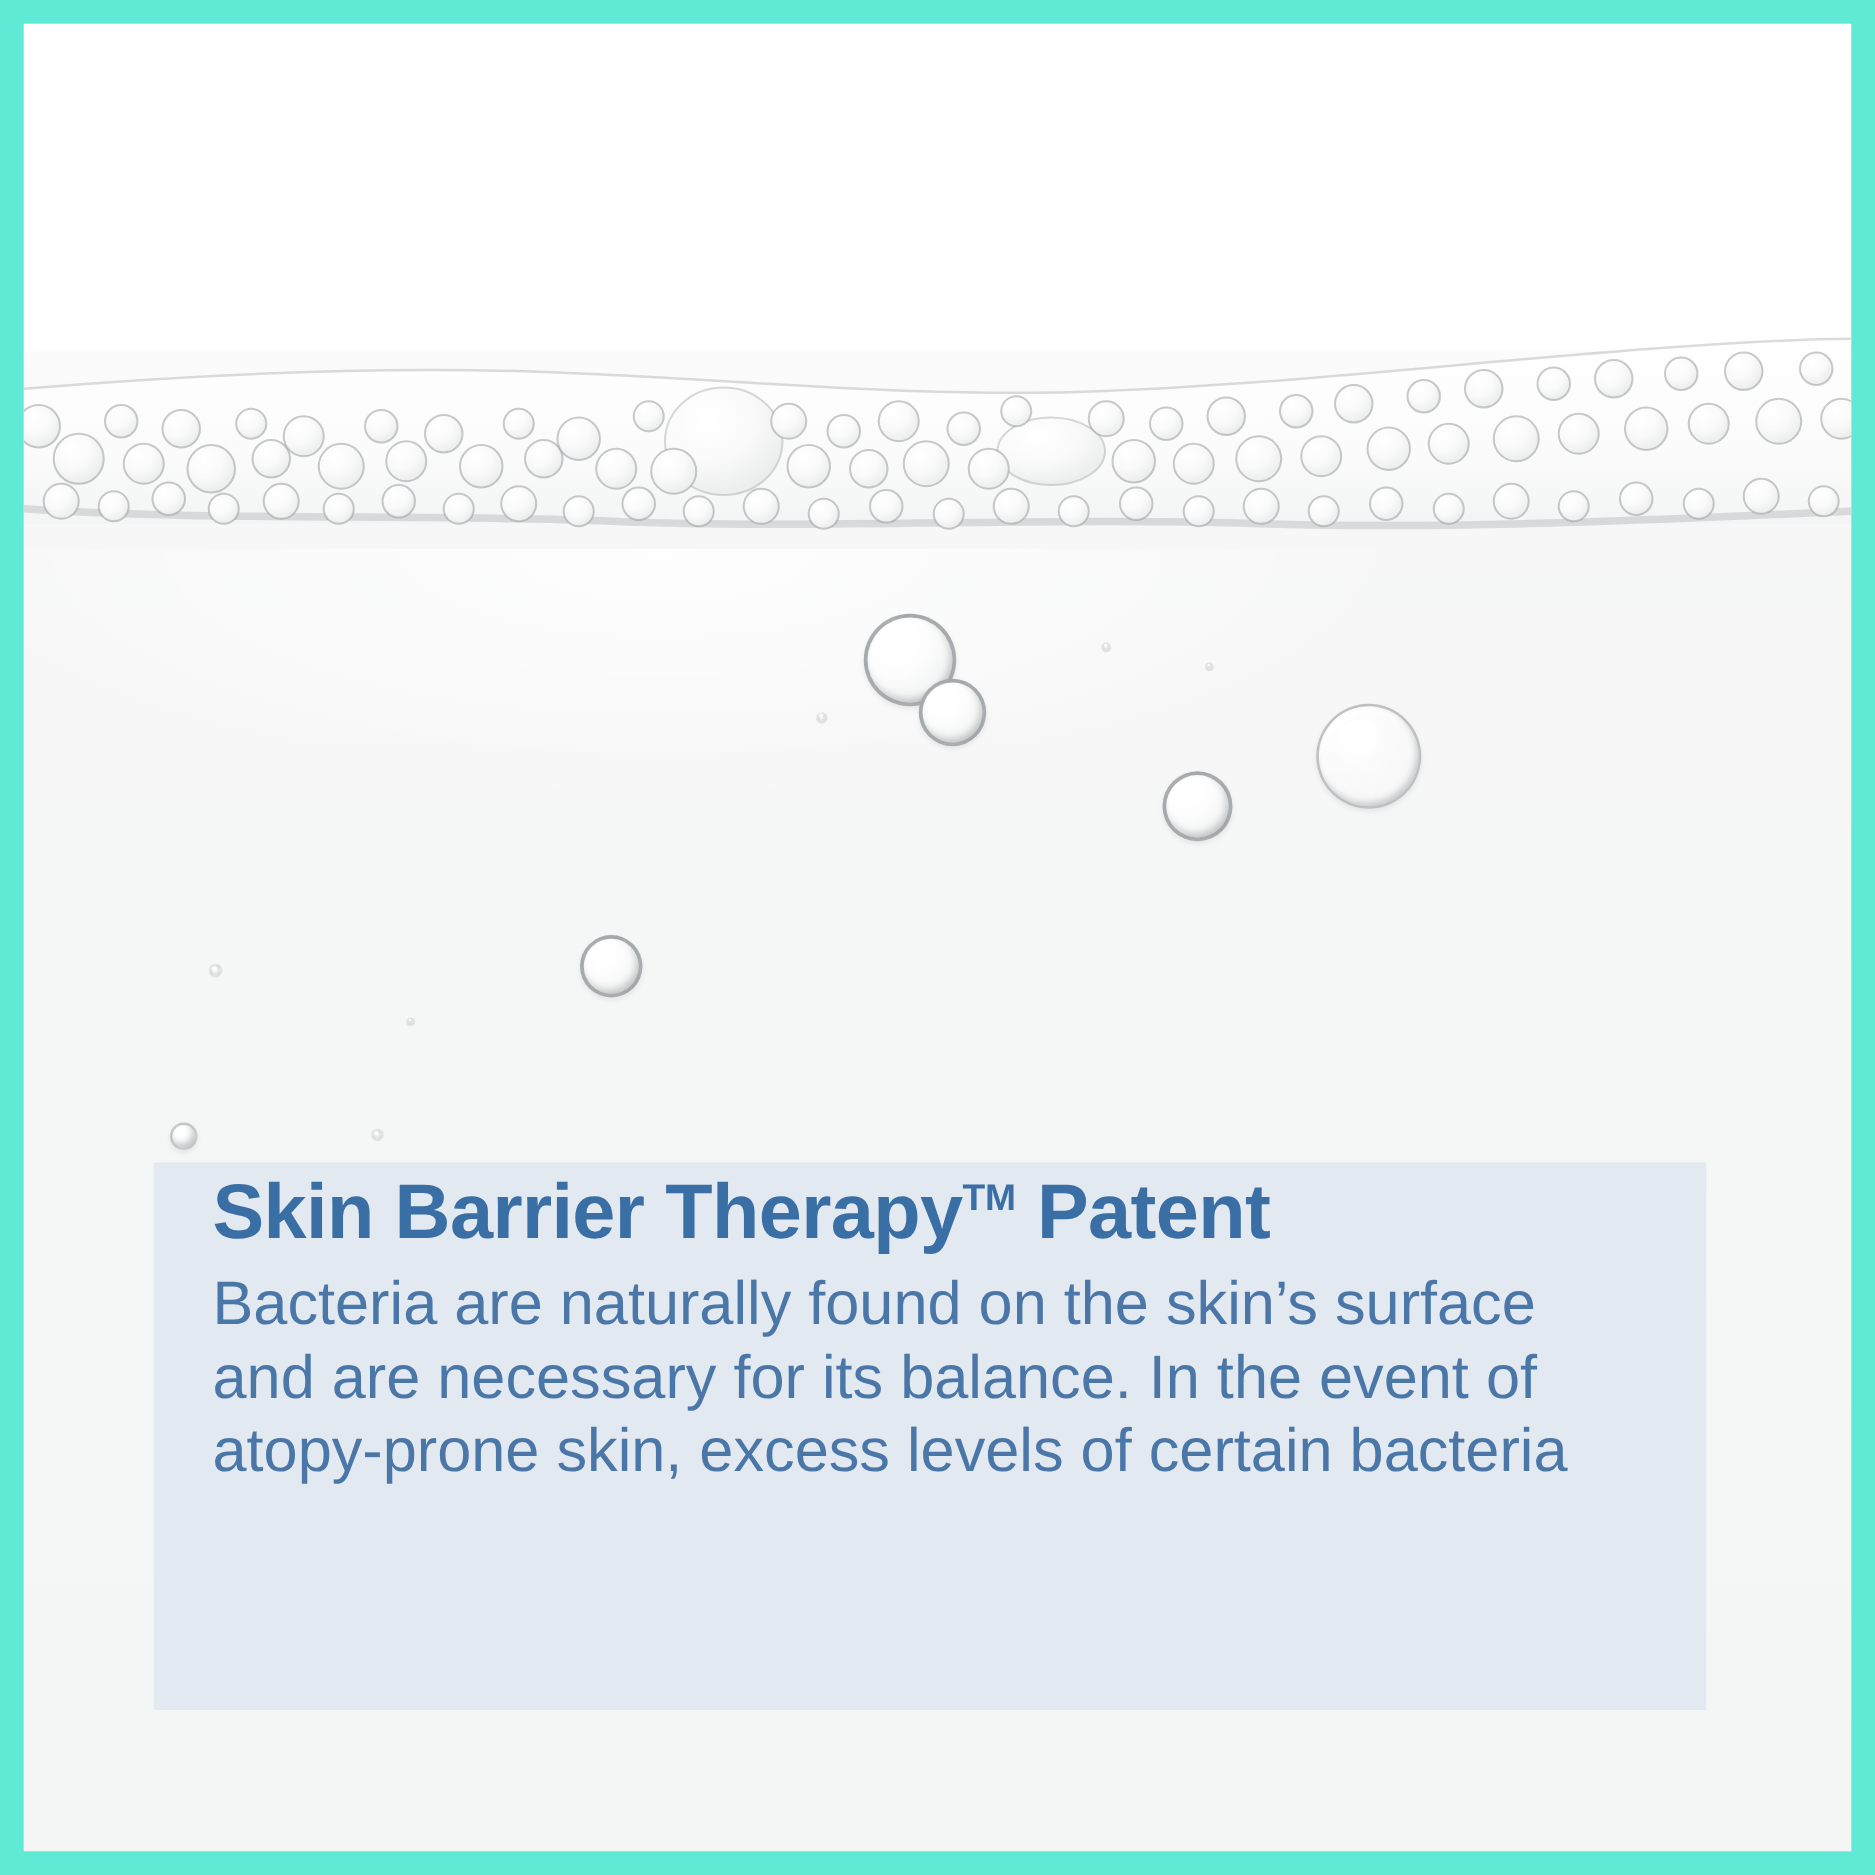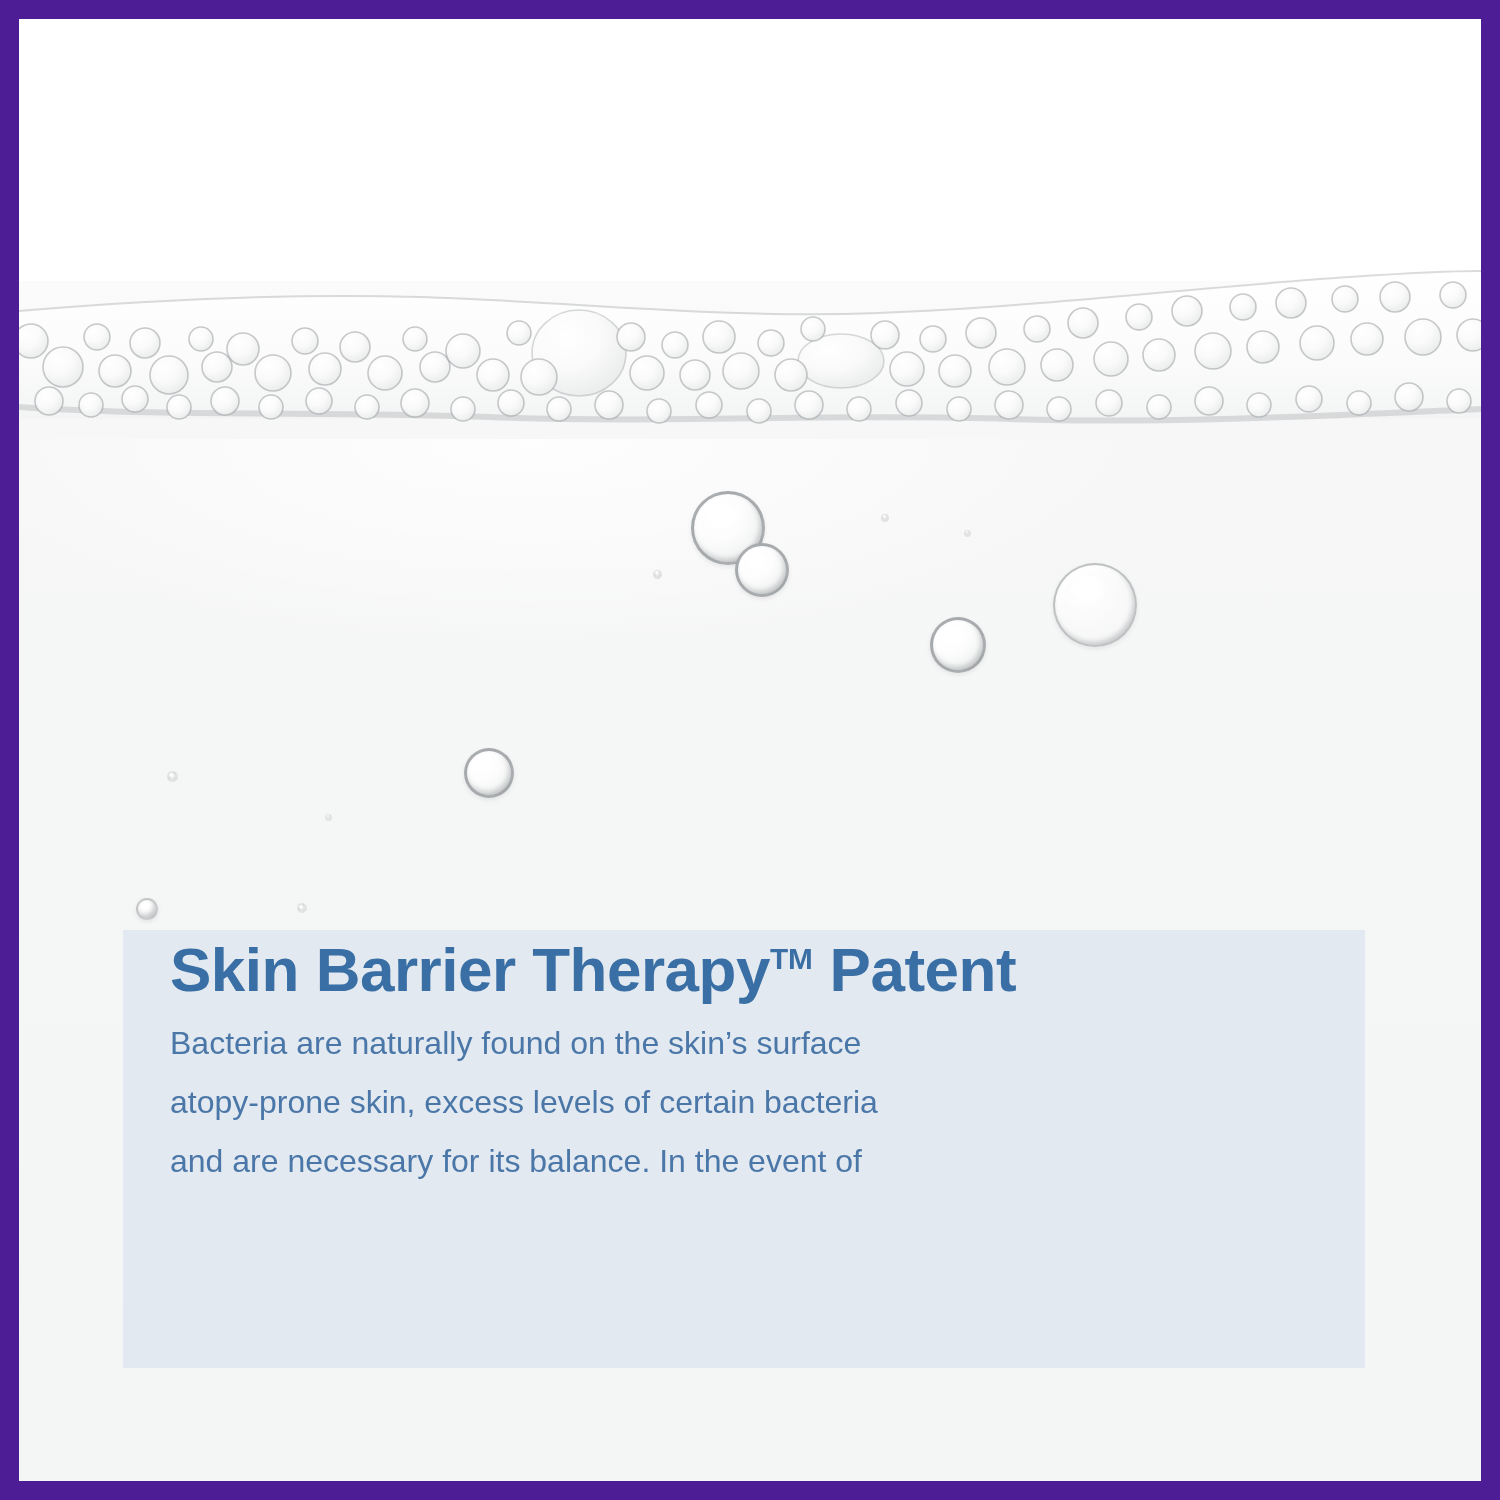--- a/index.html
+++ b/index.html
@@ -9,21 +9,21 @@
   }
   body {
     font-family: "Liberation Sans", sans-serif;
   }
 
   .canvas {
     position: relative;
     width: 1500px;
     height: 1500px;
     box-sizing: border-box;
-    background: #4c1d95;
+    background: #5eead4;
     overflow: hidden;
   }
 
   
   .artboard {
     position: absolute;
     left: 19px;
     top: 19px;
     width: 1462px;
     height: 1462px;
@@ -133,21 +133,21 @@
     vertical-align: 0.75em;
     letter-spacing: 0;
   }
 
   .body-copy {
     position: absolute;
     left: 151px;
     top: 995px;
     width: 1120px;
     color: #4a77a8;
-    font-size: 32px;
+    font-size: 49px;
     line-height: 59px;
   }
   .body-copy .ln { display: block; white-space: nowrap; }
 </style>
 </head>
 <body>
 
 <div class="canvas">
   <div class="artboard">
 
@@ -323,18 +323,18 @@
           <div class="spec"></div>
         </div>
       </div>
 
     <div class="text-panel"></div>
 
     <h1 class="headline"><span>Skin Barrier Therapy</span><span class="tm">TM</span><span> Patent</span></h1>
 
     <div class="body-copy">
       <span class="ln">Bacteria are naturally found on the skin’s surface</span>
+      <span class="ln">and are necessary for its balance. In the event of</span>
       <span class="ln">atopy-prone skin, excess levels of certain bacteria</span>
-      <span class="ln">and are necessary for its balance. In the event of</span>
     </div>
 
   </div>
 </div>
 
 </body></html>

